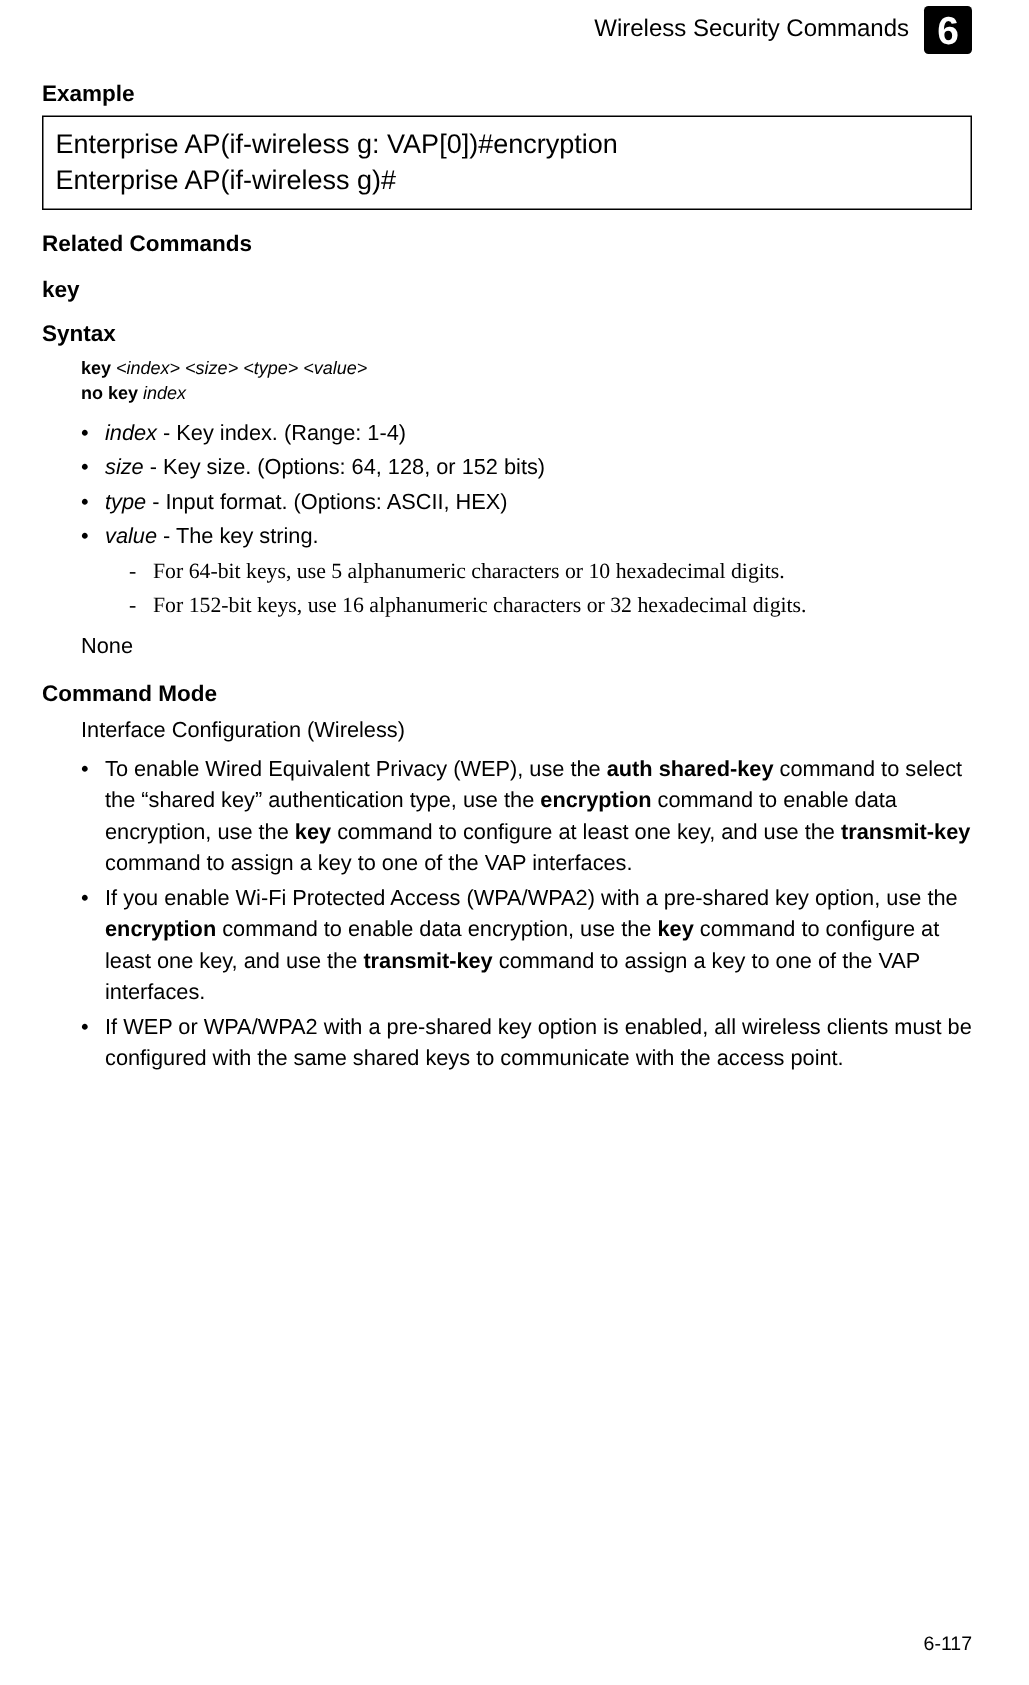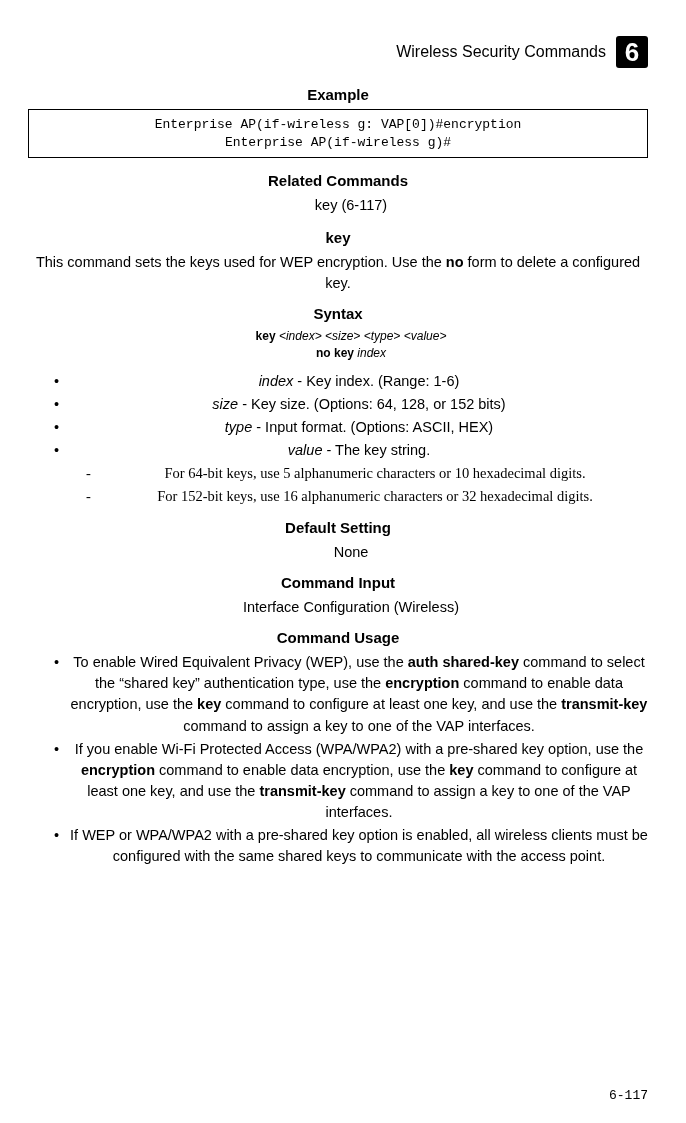--- a/index.html
+++ b/index.html
@@ -6,25 +6,24 @@
     margin: 0;
     padding: 0;
     font-family: Arial, Helvetica, sans-serif;
     color: #000;
     background: #fff;
     width: 686px;
     height: 1123px;
     box-sizing: border-box;
   }
   .page {
-    padding: 36px 38px 20px 28px;
+    padding: 4px 38px 20px 28px;
     box-sizing: border-box;
     position: relative;
     height: 100%;
-    text-align: center;
   }
   .header {
     display: flex;
     justify-content: flex-end;
     align-items: center;
     gap: 10px;
     margin-bottom: 18px;
   }
   .chapter-box {
     width: 32px;
@@ -40,22 +39,22 @@
   }
   .h-example, .h-related, .h-key, .h-syntax, .h-default, .h-mode, .h-usage {
     font-weight: bold;
     font-size: 15px;
     margin-top: 12px;
     margin-bottom: 6px;
   }
   .codebox {
     border: 1px solid #000;
     padding: 6px 8px;
-    font-family: Liberation Mono, monospace;
-    font-size: 13px;
+    font-family: Liberation Sans, sans-serif;
+    font-size: 18px;
     white-space: pre;
     line-height: 1.35;
     margin: 6px 0 14px 0;
   }
   .indent1 {
     margin-left: 26px;
     font-size: 14.5px;
     line-height: 1.4;
     margin-bottom: 4px;
   }
@@ -104,80 +103,73 @@
     position: absolute;
     left: 0;
   }
   em.ital { font-style: italic; }
   b.bold { font-weight: bold; }
   .footer {
     position: absolute;
     bottom: 20px;
     right: 38px;
     font-size: 13px;
-    font-family: Liberation Mono, monospace;
   }
   .h-key { margin-top: 14px; }
 </style>
 </head>
 <body>
 
 <div class="page">
 
   <div class="header">
     <span>Wireless Security Commands</span>
     <span class="chapter-box">6</span>
   </div>
 
   <div class="h-example">Example</div>
   <div class="codebox">Enterprise AP(if-wireless g: VAP[0])#encryption
 Enterprise AP(if-wireless g)#</div>
 
   <div class="h-related">Related Commands</div>
-  <div class="indent1">key (6-117)</div>
 
   <div class="h-key">key</div>
-  <div class="body-text">
-    <span>This command sets the keys used for WEP encryption. Use the </span><b class="bold">no</b><span> form to delete a configured key.</span>
-  </div>
 
   <div class="h-syntax">Syntax</div>
   <div class="syntax-line">
     <b class="bold">key</b><em class="ital"> &lt;index&gt; &lt;size&gt; &lt;type&gt; &lt;value&gt;</em>
   </div>
   <div class="syntax-line" style="margin-bottom:8px;">
     <b class="bold">no key</b><em class="ital"> index</em>
   </div>
 
   <ul class="bullets">
     <li>
-      <em class="ital">index</em><span> - Key index. (Range: 1-6)</span>
+      <em class="ital">index</em><span> - Key index. (Range: 1-4)</span>
     </li>
     <li>
       <em class="ital">size</em><span> - Key size. (Options: 64, 128, or 152 bits)</span>
     </li>
     <li>
       <em class="ital">type</em><span> - Input format. (Options: ASCII, HEX)</span>
     </li>
     <li>
       <em class="ital">value</em><span> - The key string.</span>
       <ul class="subdash">
         <li>For 64-bit keys, use 5 alphanumeric characters or 10 hexadecimal digits.</li>
         <li>For 152-bit keys, use 16 alphanumeric characters or 32 hexadecimal digits.</li>
       </ul>
     </li>
   </ul>
 
-  <div class="h-default">Default Setting</div>
   <div class="indent1">None</div>
 
-  <div class="h-mode">Command Input</div>
+  <div class="h-mode">Command Mode</div>
   <div class="indent1">Interface Configuration (Wireless)</div>
 
-  <div class="h-usage">Command Usage</div>
   <ul class="bullets">
     <li><span>To enable Wired Equivalent Privacy (WEP), use the </span><b class="bold">auth shared-key</b><span> command to select the “shared key” authentication type, use the </span><b class="bold">encryption</b><span> command to enable data encryption, use the </span><b class="bold">key</b><span> command to configure at least one key, and use the </span><b class="bold">transmit-key</b><span> command to assign a key to one of the VAP interfaces.</span></li>
     <li><span>If you enable Wi-Fi Protected Access (WPA/WPA2) with a pre-shared key option, use the </span><b class="bold">encryption</b><span> command to enable data encryption, use the </span><b class="bold">key</b><span> command to configure at least one key, and use the </span><b class="bold">transmit-key</b><span> command to assign a key to one of the VAP interfaces.</span></li>
     <li><span>If WEP or WPA/WPA2 with a pre-shared key option is enabled, all wireless clients must be configured with the same shared keys to communicate with the access point.</span></li>
   </ul>
 
   <div class="footer">6-117</div>
 </div>
 
 </body></html>

